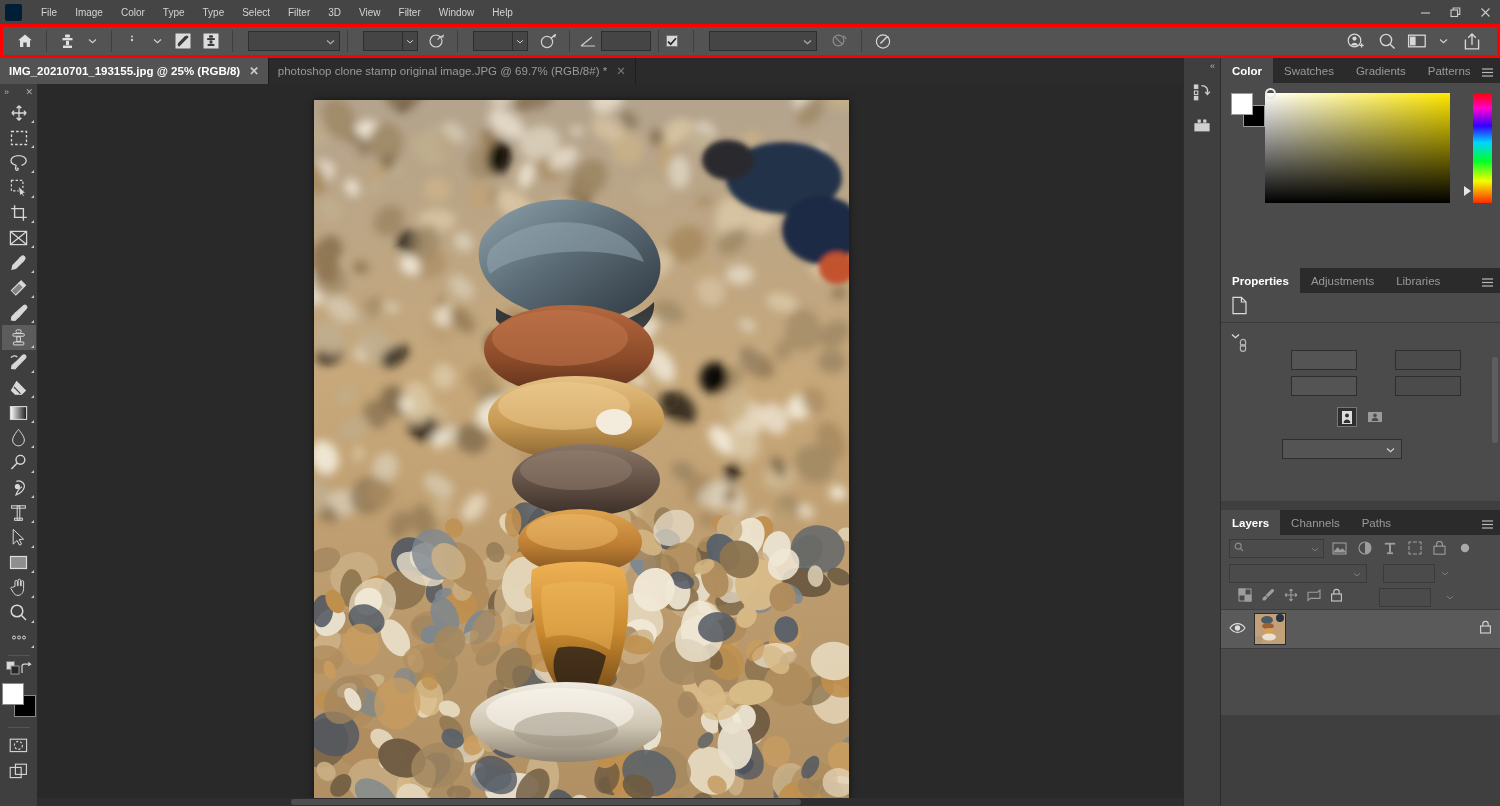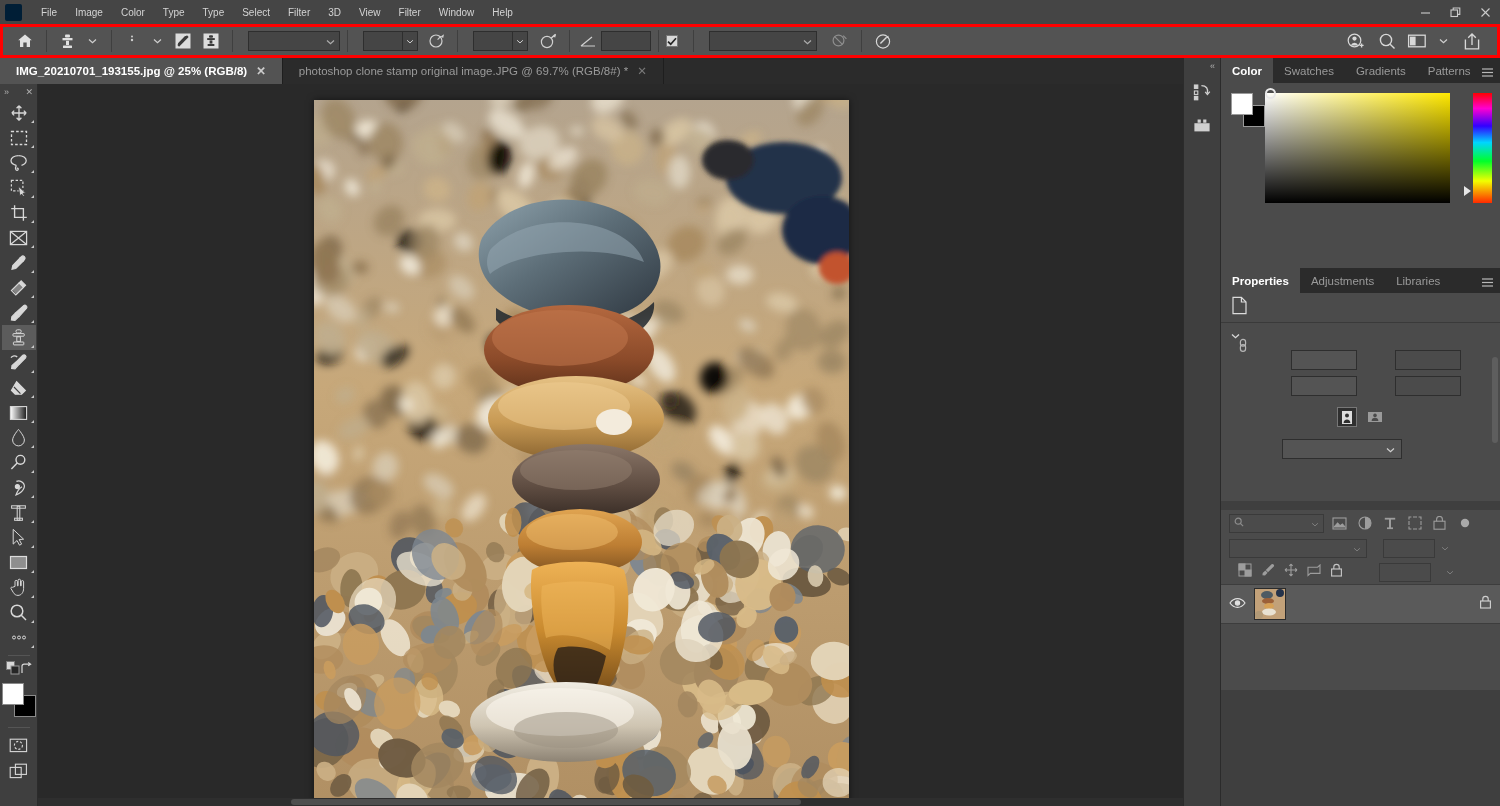--- a/index.html
+++ b/index.html
@@ -34,21 +34,21 @@
   .ob-stepper .sbtn { width:15px; height:20px; background:#454545; border:1px solid #2e2e2e;
     border-left:none; display:flex; align-items:center; justify-content:center; }
   .chk { width:12px; height:12px; background:#d8d8d8; border:1px solid #777;
     display:flex; align-items:center; justify-content:center; }
   .chk svg { stroke:#252525; }
   .brushnum { font-size:9px; color:#d0d0d0; position:absolute; bottom:1px; left:50%; transform:translateX(-50%); }
 
   
   .tabbar { position:absolute; left:0; top:58px; width:1500px; height:26px; background:#2b2b2b;
     display:flex; align-items:stretch; }
-  .doc-tab { display:flex; align-items:center; padding:0 16px; font-size:11.5px; background:#2b2b2b;
+  .doc-tab { display:flex; align-items:center; padding:0 9px; font-size:11.5px; background:#2b2b2b;
     color:#9a9a9a; border-right:1px solid #1e1e1e; }
   .doc-tab.active { background:#535353; color:#ffffff; font-weight:bold; }
   .doc-tab .close { margin-left:9px; opacity:.7; }
 
   
   .toolbar { position:absolute; left:0; top:84px; width:38px; bottom:0; background:#3f3f3f;
     border-right:1px solid #2b2b2b; }
   .tb-head { height:16px; display:flex; align-items:center; justify-content:space-between; padding:0 4px; }
   .tb-head span { font-size:9px; color:#b0b0b0; }
   .tool { position:relative; width:34px; height:25px; margin:0 auto; display:flex;
@@ -1334,20 +1334,32 @@
                 </svg>
             </span>
           </div>
         </div>
 
         <div class="pscroll" style="top:64px;height:86px"></div>
       </div>
     </div>
 
     <div style="margin-top:9px">
+      <div class="panel-tabs" id="layer-tabs">
+        <div class="ptab active">Layers</div>
+          <div class="ptab">Channels</div>
+          <div class="ptab">Paths</div>
+          <div class="pmenu">
+          <svg width="13" height="11" viewBox="0 0 13 11" stroke="#b9b9b9" stroke-width="1.2">
+              <line x1="1" y1="2" x2="12" y2="2"></line>
+              <line x1="1" y1="5.5" x2="12" y2="5.5"></line>
+              <line x1="1" y1="9" x2="12" y2="9"></line>
+            </svg>
+        </div>
+      </div>
       <div class="panel-body" style="height:180px">
         <div class="lp-filter">
           <div class="kind-box">
             <span style="margin-right:4px">
               <svg width="10" height="10" viewBox="0 0 11 11" fill="none" stroke="#8d8d8d" stroke-width="1.3">
                   <circle cx="4.6" cy="4.6" r="3.3"></circle>
                   <line x1="7" y1="7" x2="10" y2="10"></line>
                 </svg>
             </span>
             <span></span>

